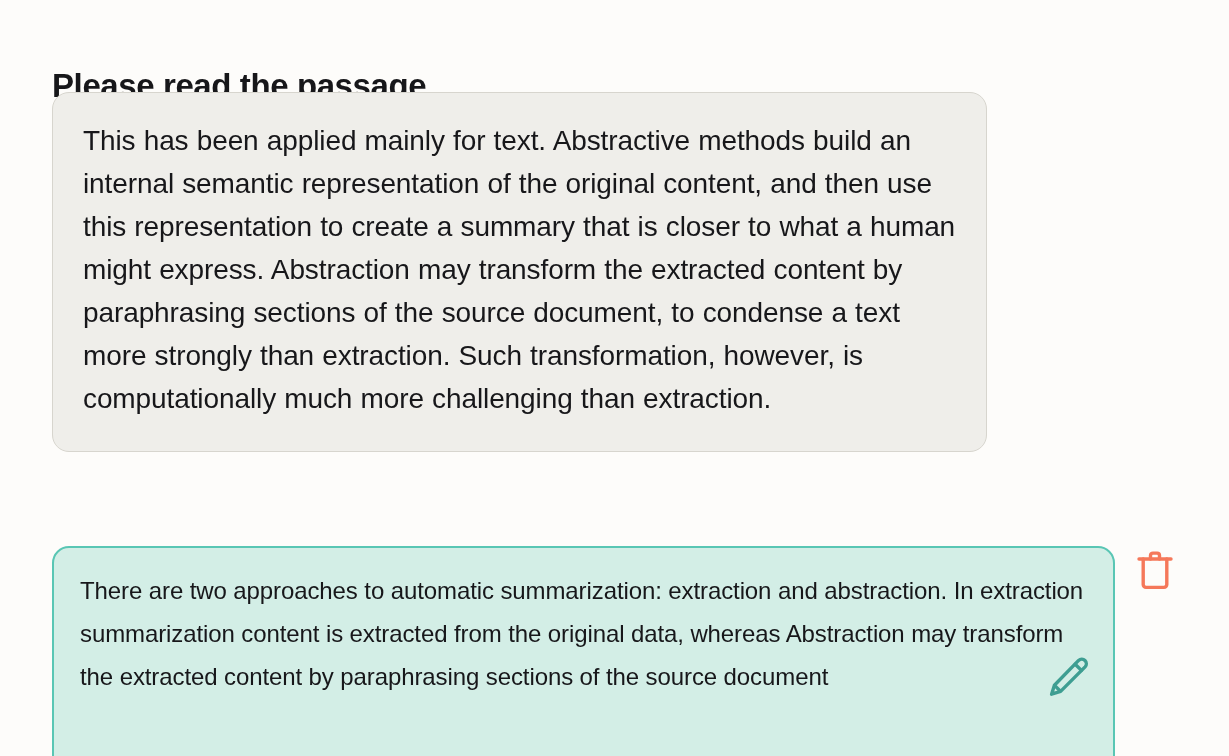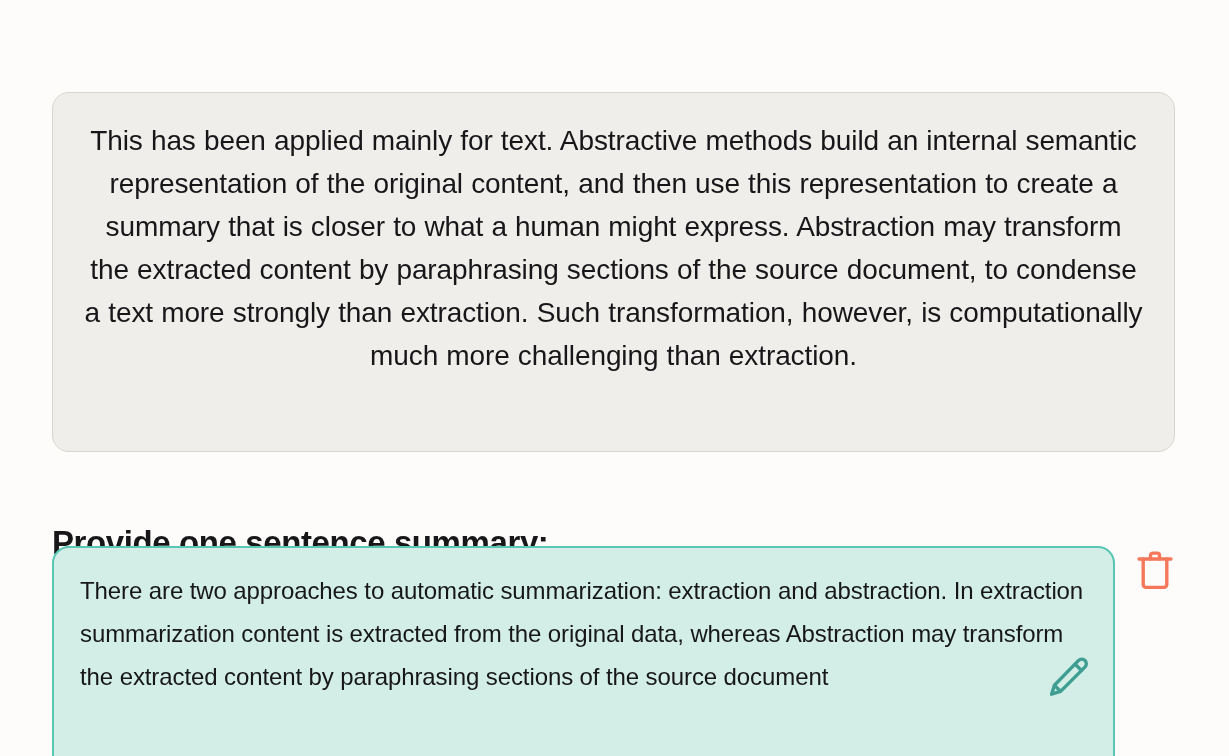--- a/index.html
+++ b/index.html
@@ -35,28 +35,27 @@
     line-height: 1.2;
     white-space: nowrap;
   }
   #passage-heading { top: 44px; }
   #summary-heading { top: 496px; }
 
   .passage-box {
     position: absolute;
     left: 52px;
     top: 92px;
-    width: 1123px;
+    width: 935px;
     height: 360px;
     box-sizing: border-box;
     background: #EFEEEA;
     border: 1px solid #D7D5CE;
     border-radius: 17px;
     padding: 26px 30px 26px 30px;
-    text-align: center;
   }
   .passage-text {
     font-size: 28px;
     line-height: 43px;
     color: #17171A;
     letter-spacing: -0.1px;
     word-spacing: 0.5px;
   }
 
   
@@ -103,26 +102,26 @@
     width: 44px;
     height: 46px;
   }
   .icon-btn svg { display: block; }
 </style>
 </head>
 <body>
 
 <div class="page">
 
+  <h1 class="heading" id="passage-heading">Please read the passage</h1>
 
   <div class="passage-box">
     <div class="passage-text">This has been applied mainly for text. Abstractive methods build an internal semantic representation of the original content, and then use this representation to create a summary that is closer to what a human might express. Abstraction may transform the extracted content by paraphrasing sections of the source document, to condense a text more strongly than extraction. Such transformation, however, is computationally much more challenging than extraction.</div>
   </div>
 
-  <h2 class="heading" id="summary-heading">Provide one sentence summary:</h2>
 
   <div class="summary-box">
     <p class="summary-text">There are two approaches to automatic summarization: extraction and abstraction. In extraction summarization content is extracted from the original data, whereas Abstraction may transform the extracted content by paraphrasing sections of the source document</p>
   </div>
 
   <button class="icon-btn" id="delete-button">
     <span>
       <svg width="40" height="44" viewBox="0 0 40 44" aria-hidden="true">
         <g fill="none" stroke="#F5785A" stroke-width="3.4" stroke-linecap="round" stroke-linejoin="round">
           <path d="M4 10 H36"></path>

